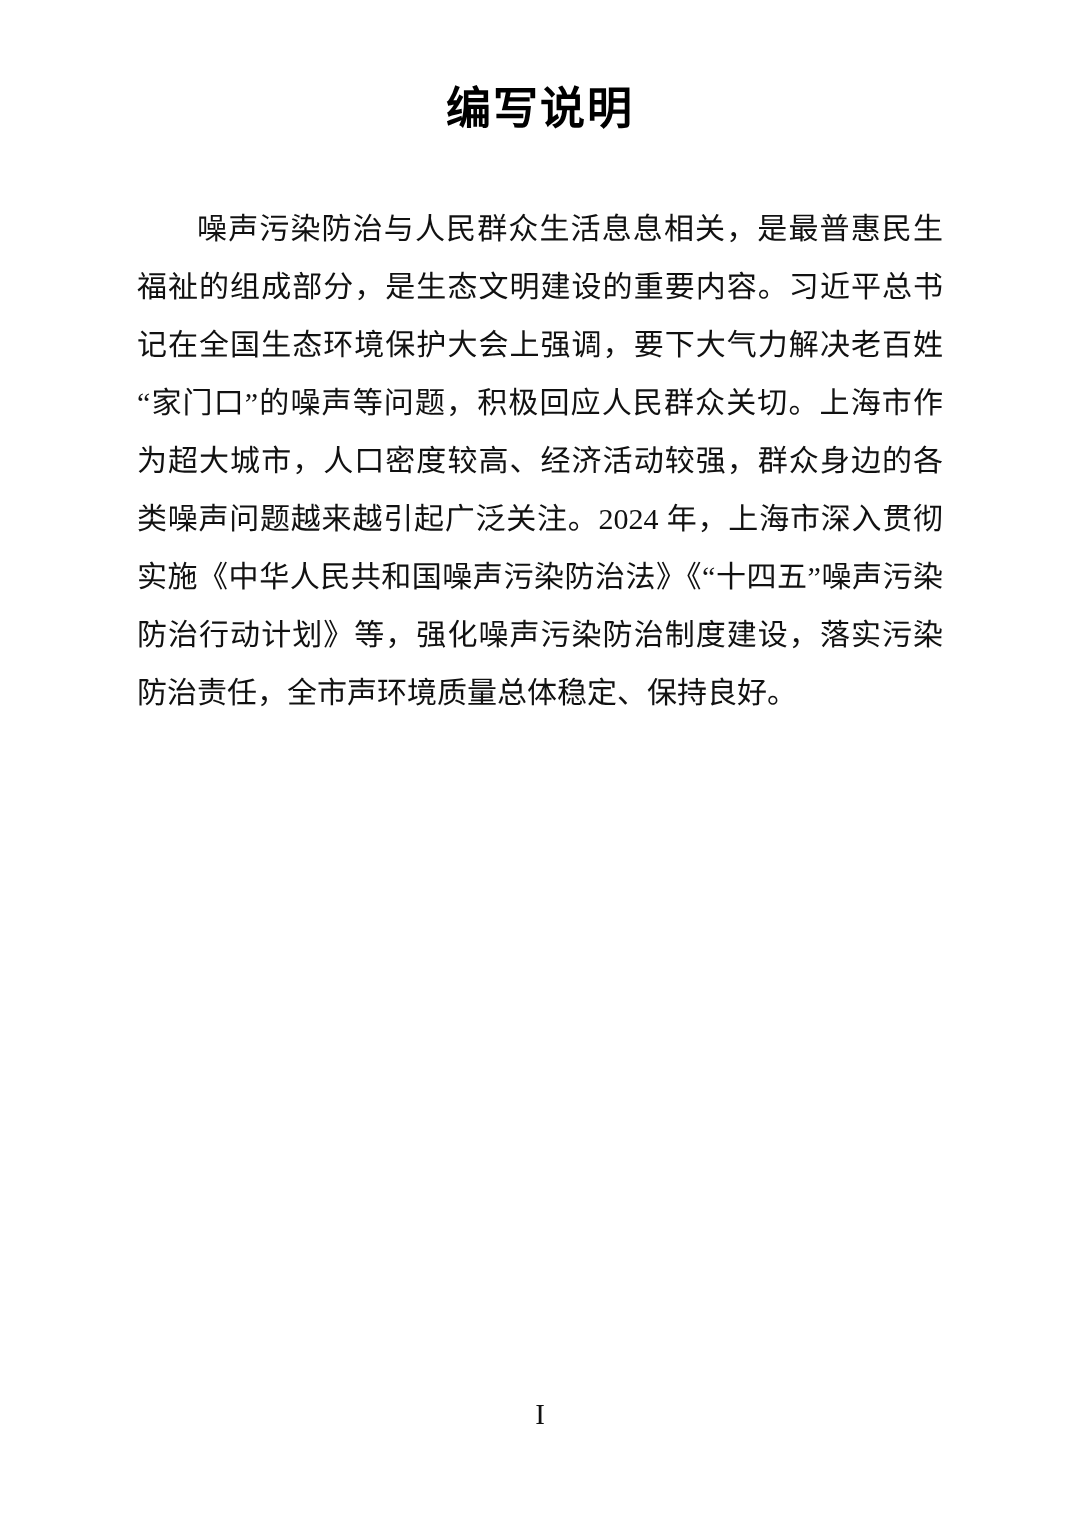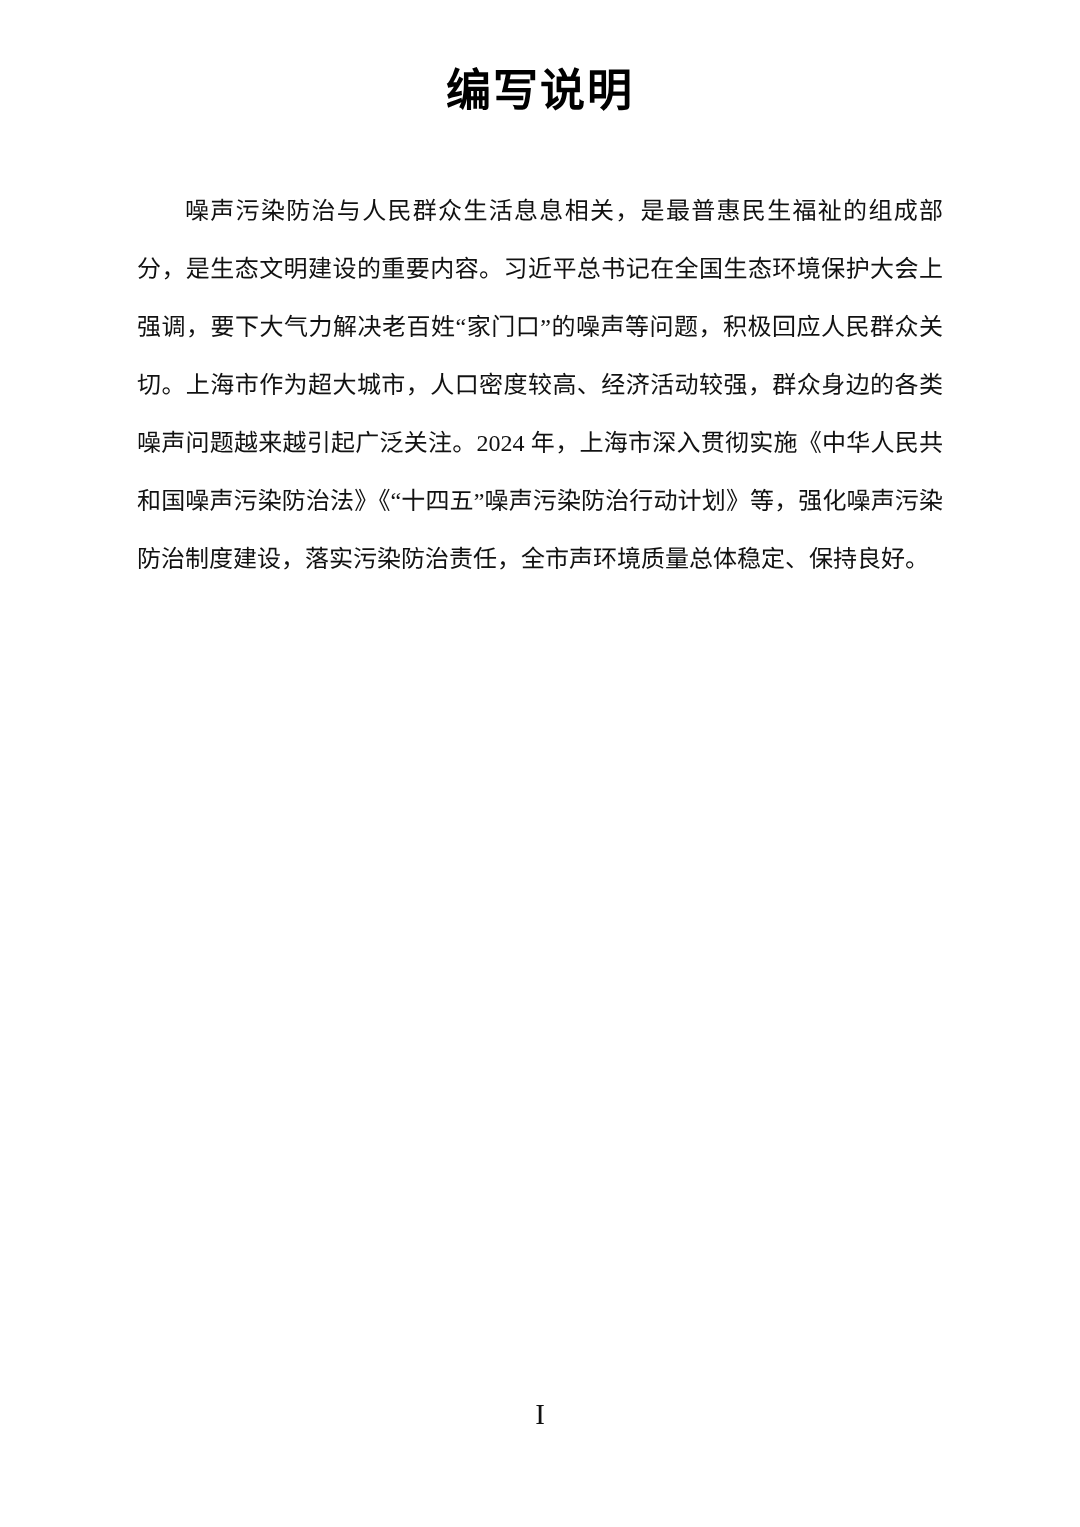--- a/index.html
+++ b/index.html
@@ -8,37 +8,37 @@
     background: #ffffff;
   }
   .page {
     position: relative;
     width: 1080px;
     height: 1527px;
     margin: 0 auto;
     background: #ffffff;
     overflow: hidden;
     box-sizing: border-box;
-    padding-top: 64px;
+    padding-top: 82px;
   }
   .doc-title {
     margin: 0;
     text-align: center;
     font-family: "Liberation Sans", "DejaVu Sans", sans-serif;
     font-weight: 700;
     font-size: 45px;
     line-height: 1.2;
     letter-spacing: 2px;
     color: #000000;
   }
   .doc-body {
     width: 806px;
     margin: 64px auto 0 auto;
     font-family: "Liberation Serif", "DejaVu Serif", serif;
-    font-size: 24px;
+    font-size: 30px;
     line-height: 58px;
     color: #111111;
     text-align: justify;
     text-justify: inter-ideograph;
   }
   .doc-body p {
     margin: 0;
     text-indent: 2em;
   }
   .page-number {

